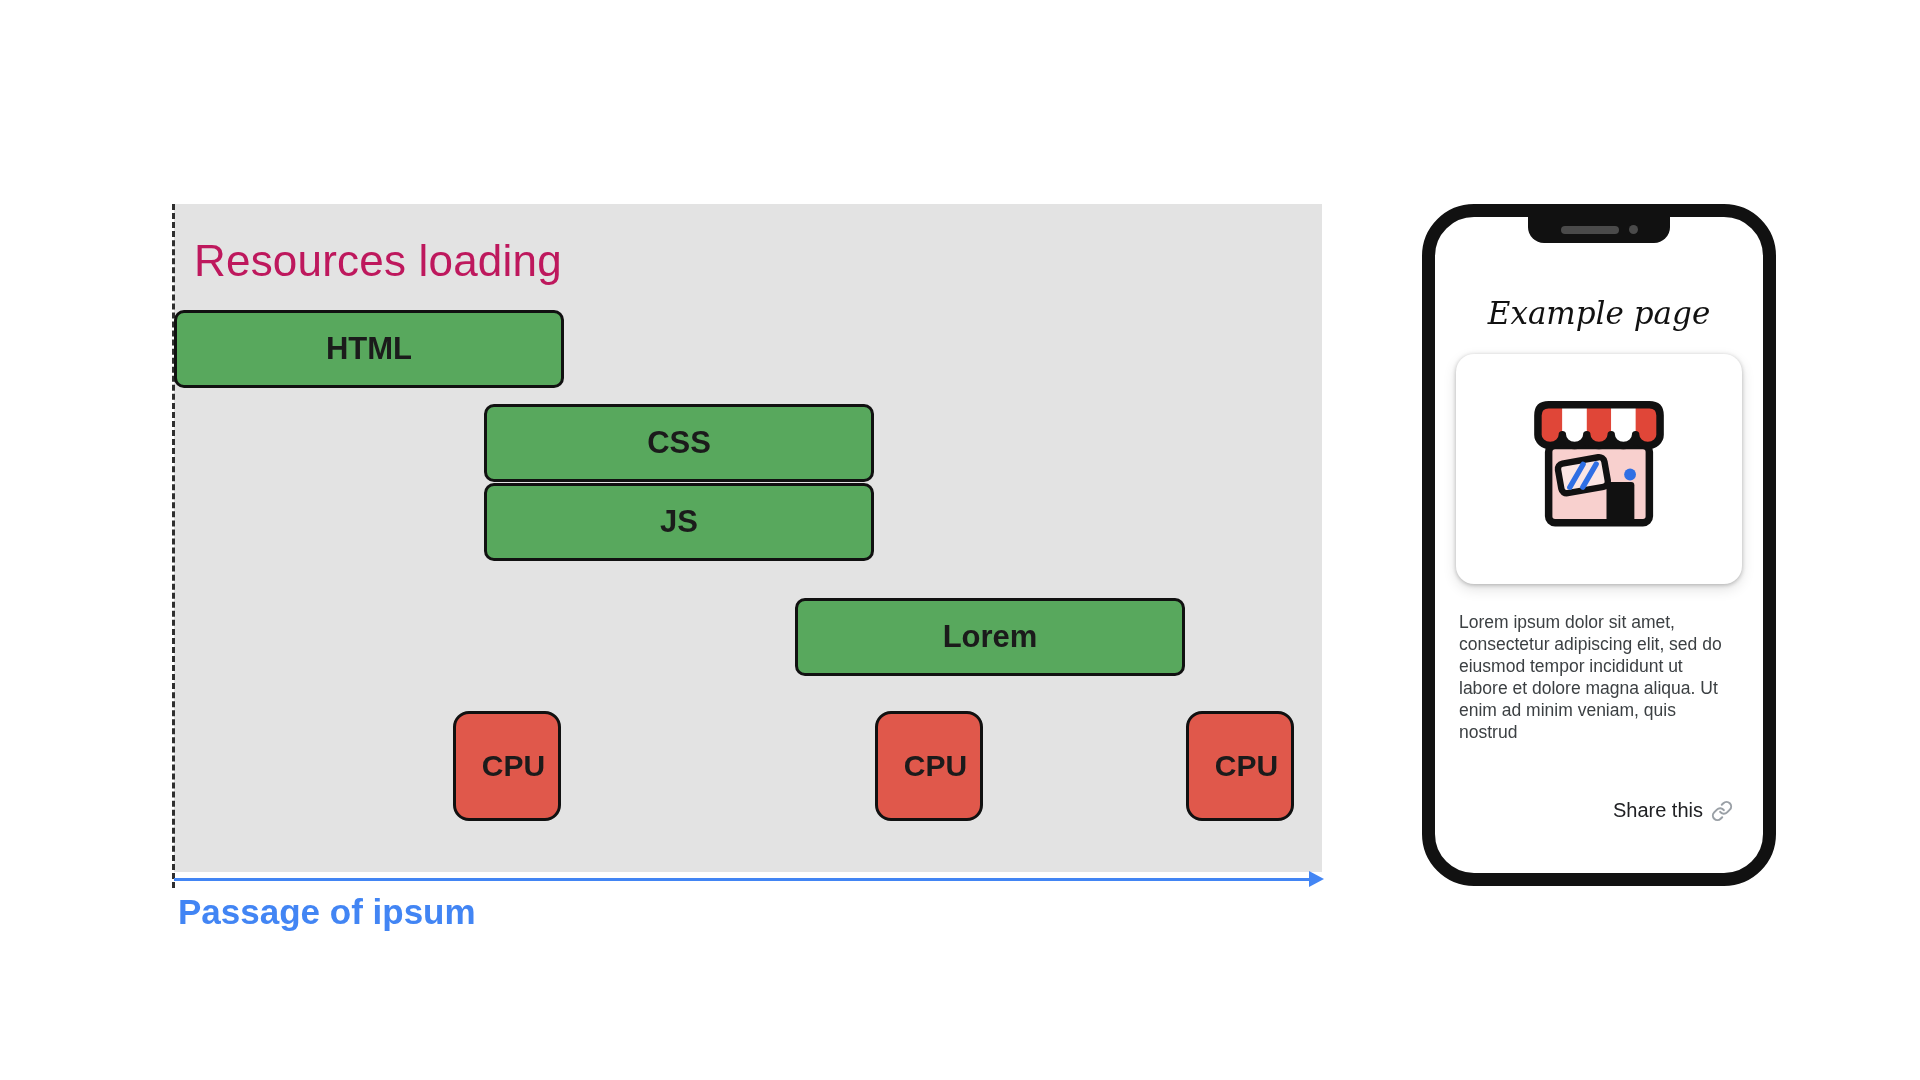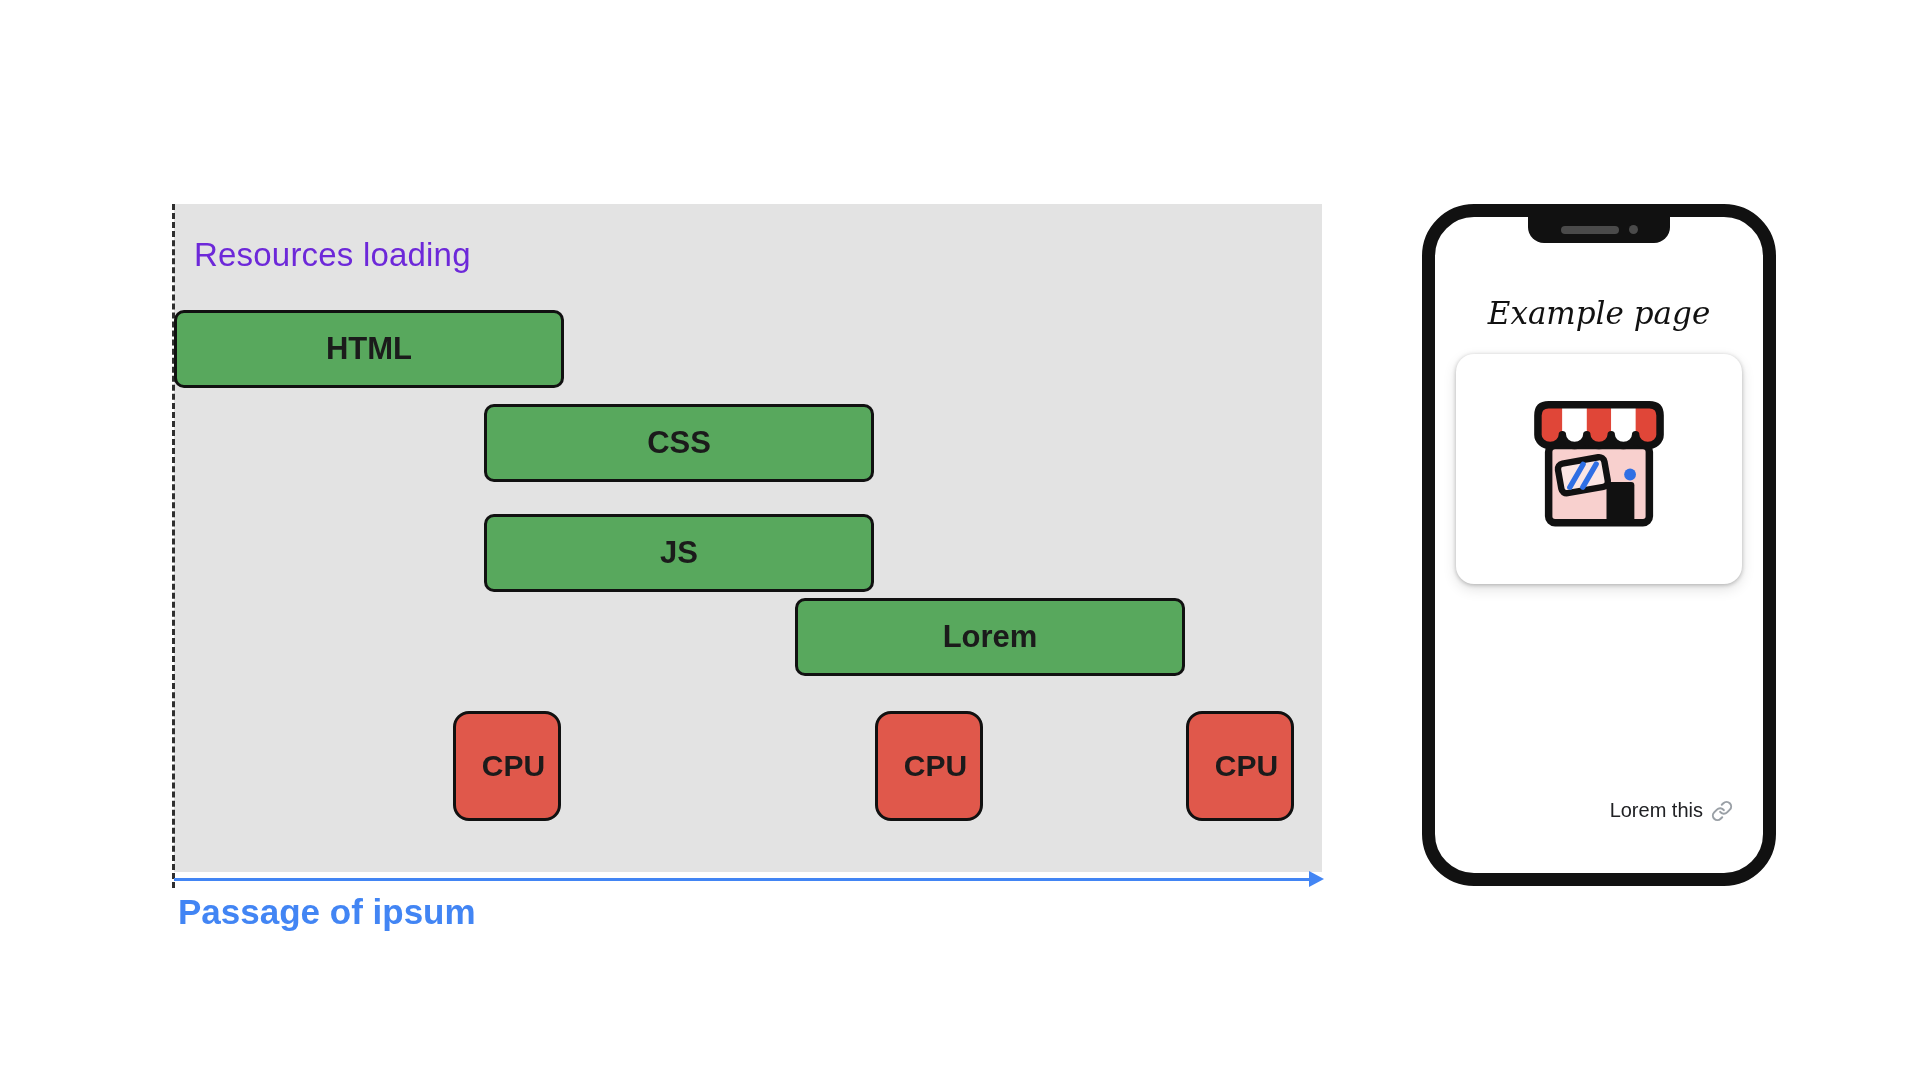--- a/index.html
+++ b/index.html
@@ -13,38 +13,38 @@
   }
 
   
   .panel {
     position: absolute; left: 174px; top: 204px;
     width: 1148px; height: 668px;
     background: #E3E3E3;
   }
   .panel-title {
     position: absolute; left: 194px; top: 236px;
-    font-size: 33px; color: #6d28d9; letter-spacing: .2px;
+    font-size: 44px; color: #be185d; letter-spacing: .2px;
   }
   .origin-line {
     position: absolute; left: 172px; top: 204px;
     height: 684px; width: 0;
     border-left: 3px dashed #2f2f2f;
   }
   .bar {
     position: absolute;
     background: #58A85D;
     border: 3px solid #111;
     border-radius: 10px;
     display: flex; align-items: center; justify-content: center;
     font-weight: bold; font-size: 31px; color: #1b1b1b;
   }
   .bar-html  { left: 174px; top: 310px; width: 390px; height: 78px; }
   .bar-css   { left: 484px; top: 404px; width: 390px; height: 78px; }
-  .bar-js    { left: 484px; top: 514px; width: 390px; height: 78px; }
+  .bar-js    { left: 484px; top: 483px; width: 390px; height: 78px; }
   .bar-image { left: 795px; top: 598px; width: 390px; height: 78px; }
 
   .cpu {
     position: absolute;
     width: 108px; height: 110px;
     background: #E0584B;
     border: 3px solid #111;
     border-radius: 16px;
     display: flex; align-items: center; justify-content: center;
     font-weight: bold; font-size: 30px; color: #1b1b1b; padding-left: 13px;
@@ -182,23 +182,24 @@
         <path d="M18,22 Q18,12 28,12 H122 Q132,12 132,22 V40
                  A 11.4 10 0 0 1 109.2,40
                  A 11.4 10 0 0 1 86.4,40
                  A 11.4 10 0 0 1 63.6,40
                  A 11.4 10 0 0 1 40.8,40
                  A 11.4 10 0 0 1 18,40 Z" fill="none" stroke="#111" stroke-width="7" stroke-linejoin="round"></path>
       </svg>
     </span>
   </div>
 
+  <div class="body-text">Lorem ipsum dolor sit amet, consectetur adipiscing elit, sed do eiusmod tempor incididunt ut labore et dolore magna aliqua. Ut enim ad minim veniam, quis nostrud</div>
 
   <div class="share">
-    <span>Lorem this</span>
+    <span>Share this</span>
     <span>
       <svg width="22" height="22" viewBox="0 0 24 24" fill="none" stroke="#9aa0a6" stroke-width="2.2" stroke-linecap="round" stroke-linejoin="round">
         <path d="M10 13a5 5 0 0 0 7.54.54l3-3a5 5 0 0 0-7.07-7.07l-1.72 1.71"></path>
         <path d="M14 11a5 5 0 0 0-7.54-.54l-3 3a5 5 0 0 0 7.07 7.07l1.71-1.71"></path>
       </svg>
     </span>
   </div>
 
 </div>
 

